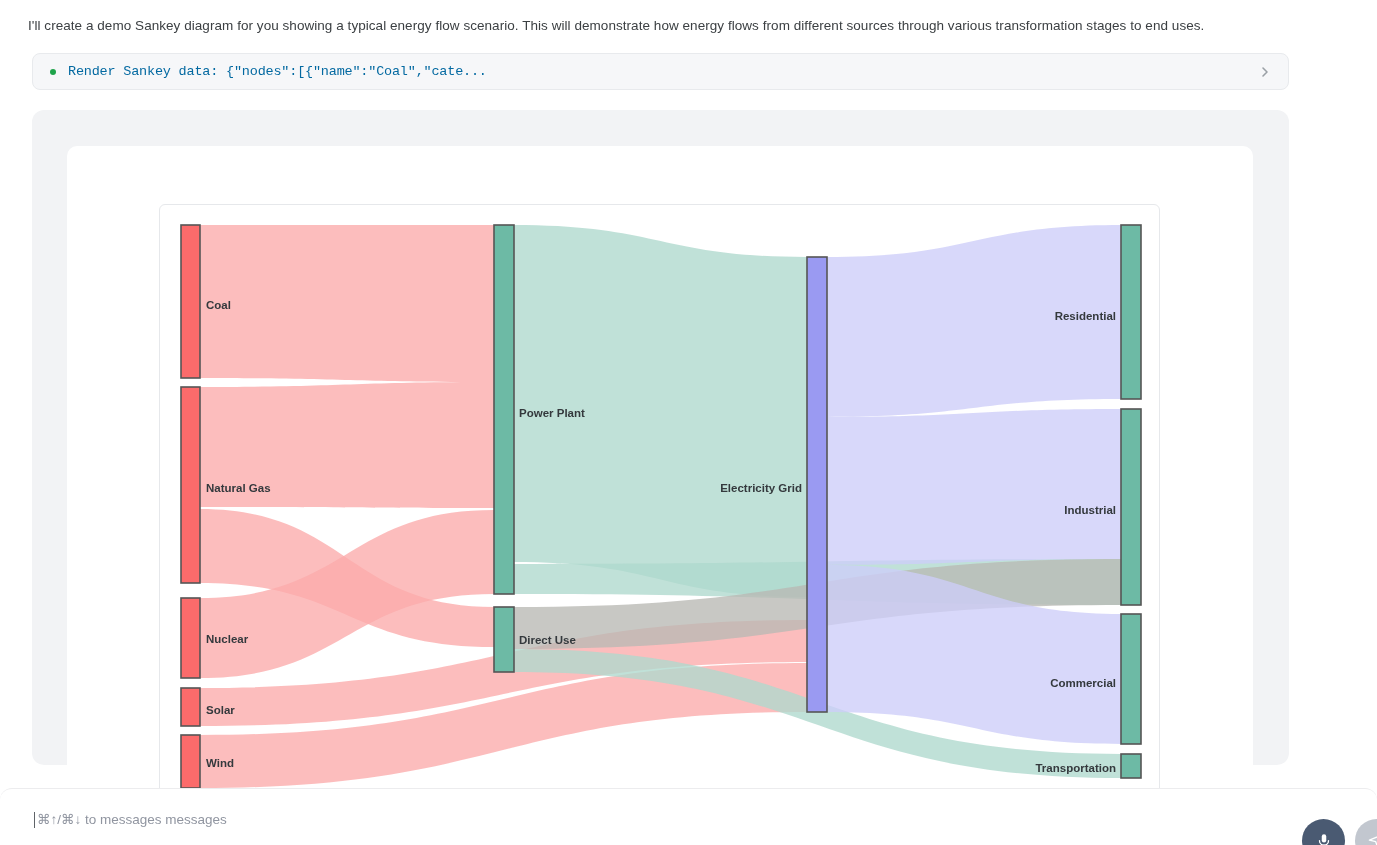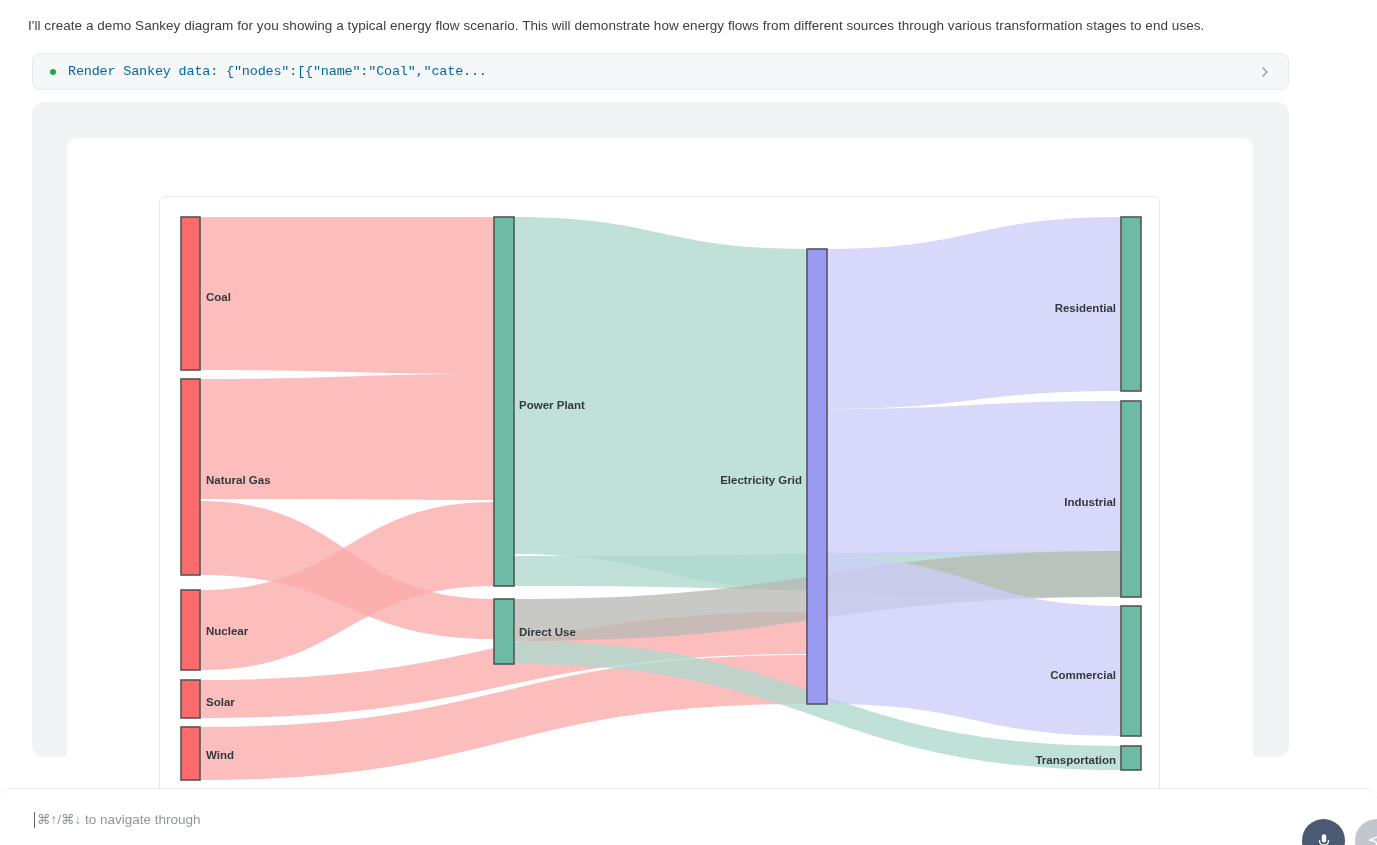--- a/index.html
+++ b/index.html
@@ -37,21 +37,21 @@
     margin-left:12px; font-family:"Liberation Mono", monospace;
     font-size:13.5px; color:#0369a1; letter-spacing:-0.2px; white-space:nowrap;
   }
   .toolcall .chev {
     margin-left:auto; margin-right:16px; width:14px; height:14px;
     display:flex; align-items:center; justify-content:center; color:#9aa0a6;
   }
 
   
   .canvas-outer {
-    position:absolute; left:32px; top:102px; width:1257px; height:655px;
+    position:absolute; left:32px; top:110px; width:1257px; height:655px;
     background:#f2f3f5; border-radius:12px;
   }
   .canvas-card {
     position:absolute; left:35px; top:36px; width:1186px; height:700px;
     background:#ffffff; border-radius:10px;
   }
   .svg-frame {
     position:absolute; left:92px; top:58px; width:1001px; height:640px;
     border:1px solid #e6e8eb; border-radius:6px; background:#ffffff;
     overflow:hidden;
@@ -151,21 +151,21 @@
             </svg>
         </div>
       </div>
     </div>
 
   </div>
 
   <div class="composer">
     <div class="composer-inner">
       <div class="caret"></div>
-      <div class="placeholder">⌘↑/⌘↓ to navigate through</div>
+      <div class="placeholder">⌘↑/⌘↓ to messages messages</div>
     </div>
   </div>
 
   <div class="mic-btn">
     <svg width="18" height="18" viewBox="0 0 24 24">
       <rect x="9" y="3" width="6" height="11" rx="3" fill="#ffffff"></rect>
       <path d="M6 11.5a6 6 0 0 0 12 0" fill="none" stroke="#ffffff" stroke-width="1.8" stroke-linecap="round"></path>
       <line x1="12" y1="17.5" x2="12" y2="21" stroke="#ffffff" stroke-width="1.8" stroke-linecap="round"></line>
     </svg>
   </div>

